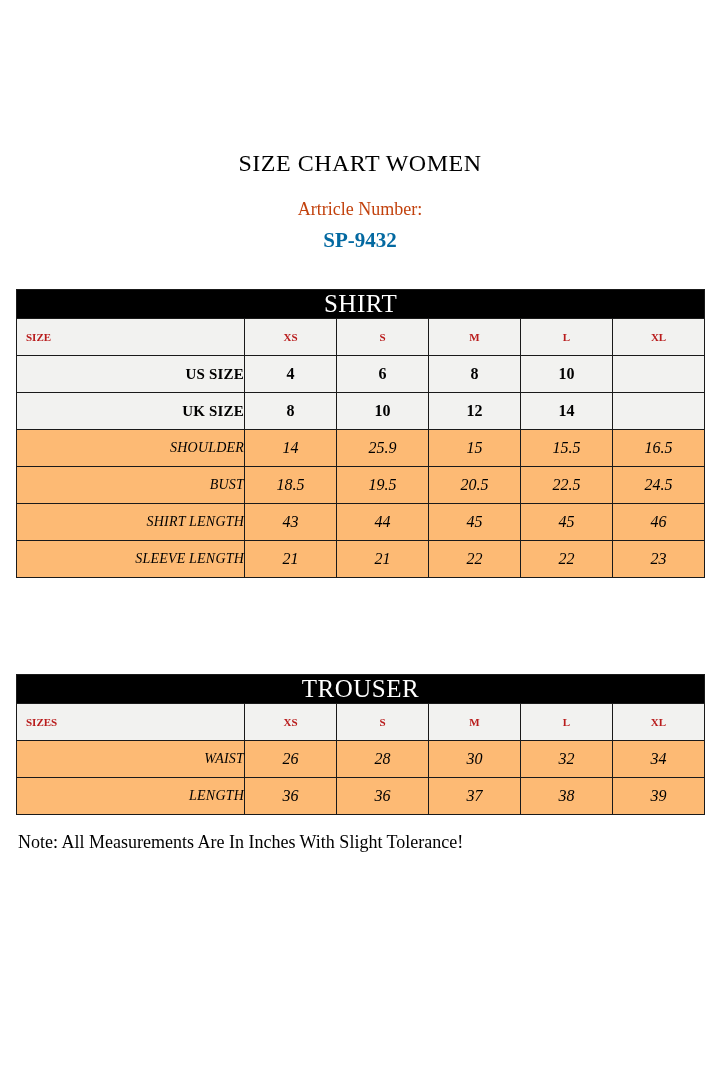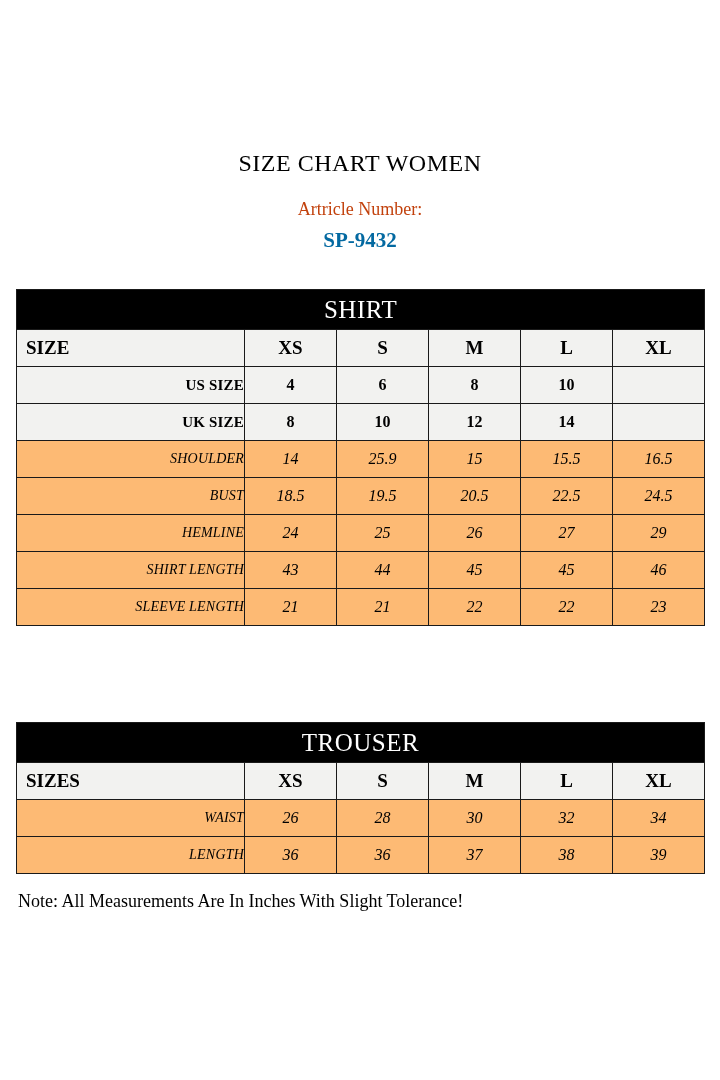--- a/index.html
+++ b/index.html
@@ -58,33 +58,33 @@
     border: 1px solid #1a1a1a;
     padding: 0;
     box-sizing: border-box;
   }
 
   .band td {
     background: #000000;
     color: #ffffff;
     text-align: center;
     font-size: 25px;
-    height: 40px;
+    height: 29px;
     letter-spacing: 0.5px;
     border: 1px solid #000000;
     font-weight: 400;
   }
 
   .hdr td {
     background: #f2f2f0;
     height: 37px;
-    font-size: 19px;
+    font-size: 11px;
     font-weight: bold;
     text-align: center;
-    color: #000000;
+    color: #b91c1c;
   }
   .hdr td.label {
     text-align: left;
     padding-left: 9px;
   }
 
   .row td {
     height: 37px;
     font-size: 16px;
     text-align: center;
@@ -175,28 +175,20 @@
       </tr>
       <tr class="row plain">
         <td class="label">BUST</td>
         <td>18.5</td>
         <td>19.5</td>
         <td>20.5</td>
         <td>22.5</td>
         <td>24.5</td>
       </tr>
       <tr class="row plain">
-        <td class="label">HEMLINE</td>
-        <td>24</td>
-        <td>25</td>
-        <td>26</td>
-        <td>27</td>
-        <td>29</td>
-      </tr>
-      <tr class="row plain">
         <td class="label">SHIRT LENGTH</td>
         <td>43</td>
         <td>44</td>
         <td>45</td>
         <td>45</td>
         <td>46</td>
       </tr>
       <tr class="row plain">
         <td class="label">SLEEVE LENGTH</td>
         <td>21</td>

